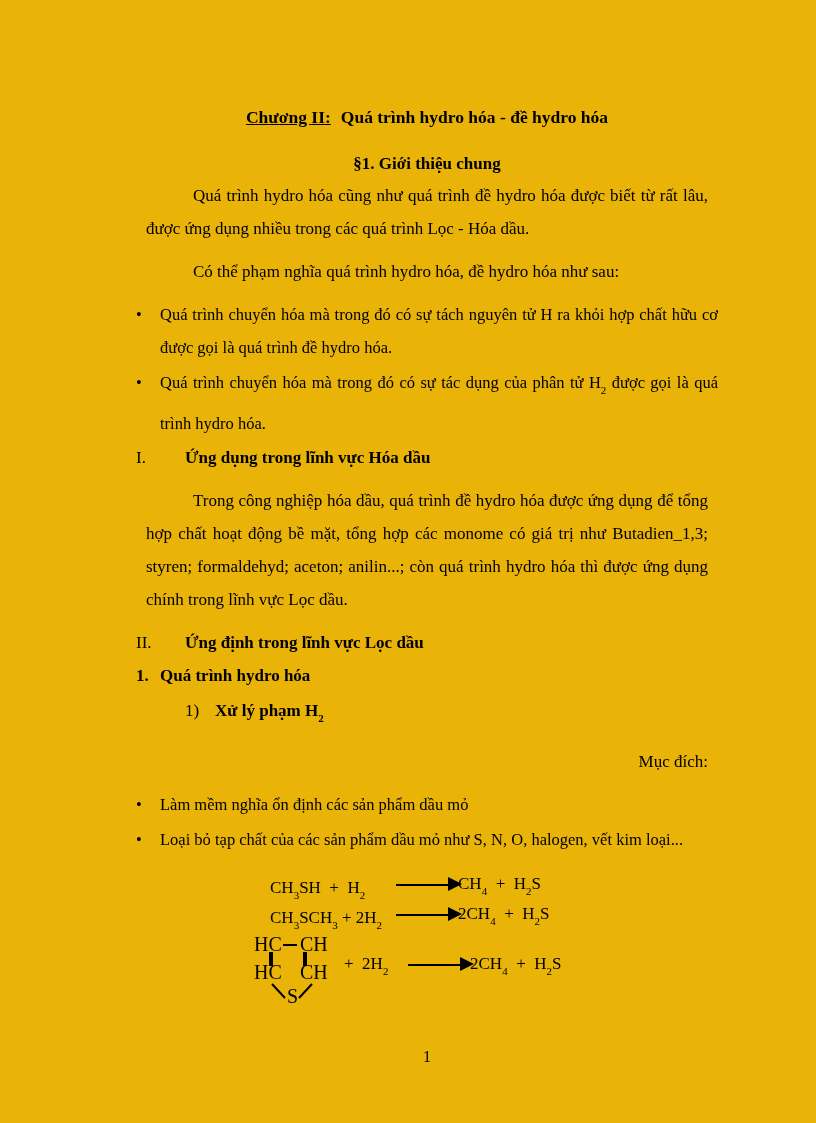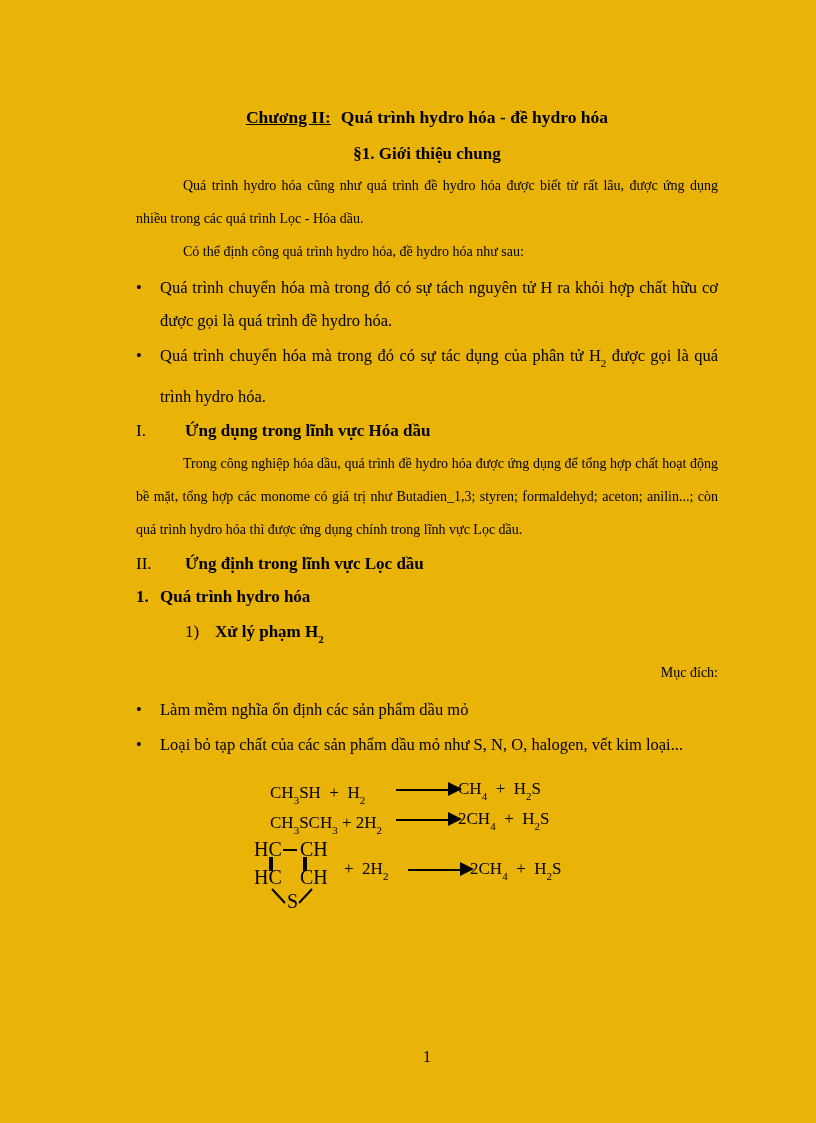--- a/index.html
+++ b/index.html
@@ -24,25 +24,25 @@
     font-weight: bold;
     font-size: 17.5px;
     line-height: 27px;
   }
   .doc-title .chapter { text-decoration: underline; margin-right: 10px; }
   .doc-subtitle {
     text-align: center;
     font-weight: bold;
     font-size: 17px;
     line-height: 27px;
-    margin-top: 9px;
+    margin-top: 19px;
   }
   .para {
-    margin: 0;
-    font-size: 14px;
+    margin: 10px;
+    font-size: 17px;
     line-height: 33px;
     text-align: justify;
   }
   .indent { text-indent: 47px; }
   .brow { display: flex; }
   .brow .bullet { width: 24px; flex: none; font-size: 16.5px; line-height: 33px; }
   .brow .btext { flex: 1; font-size: 16.5px; line-height: 33px; text-align: justify; }
   .h-roman { display: flex; font-size: 17px; line-height: 33px; margin-top: 1px; }
   .h-roman .numeral { width: 49px; flex: none; font-weight: normal; }
   .h-roman .h-label { font-weight: bold; }
@@ -97,21 +97,21 @@
   <div class="content">
 
     <div class="doc-title">
       <span class="chapter">Chương II:</span><span>Quá trình hydro hóa - đề hydro hóa</span>
     </div>
 
     <div class="doc-subtitle">§1. Giới thiệu chung</div>
 
     <p class="para indent" style="margin-top:2px;">Quá trình hydro hóa cũng như quá trình đề hydro hóa được biết từ rất lâu, được ứng dụng nhiều trong các quá trình Lọc - Hóa dầu.</p>
 
-    <p class="para indent">Có thể định công quá trình hydro hóa, đề hydro hóa như sau:</p>
+    <p class="para indent">Có thể phạm nghĩa quá trình hydro hóa, đề hydro hóa như sau:</p>
 
     <div class="brow" style="margin-top:3px;">
       <span class="bullet">•</span>
       <div class="btext">Quá trình chuyển hóa mà trong đó có sự tách nguyên tử H ra khỏi hợp chất hữu cơ được gọi là quá trình đề hydro hóa.</div>
     </div>
 
     <div class="brow" style="margin-top:2px;">
       <span class="bullet">•</span>
       <div class="btext"><span>Quá trình chuyển hóa mà trong đó có sự tác dụng của phân tử H</span><span class="sb">2</span><span> được gọi là quá trình hydro hóa.</span></div>
     </div>

